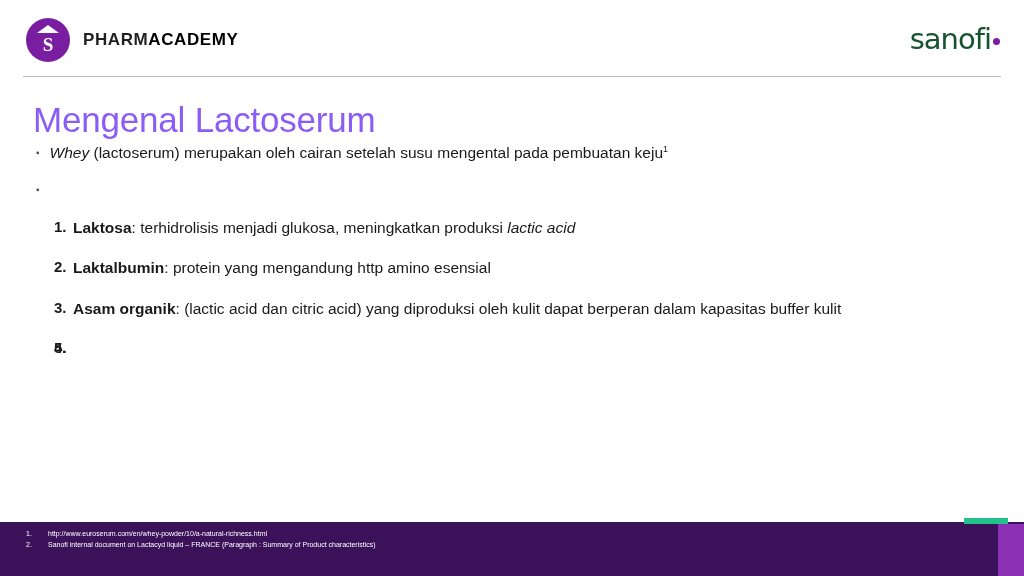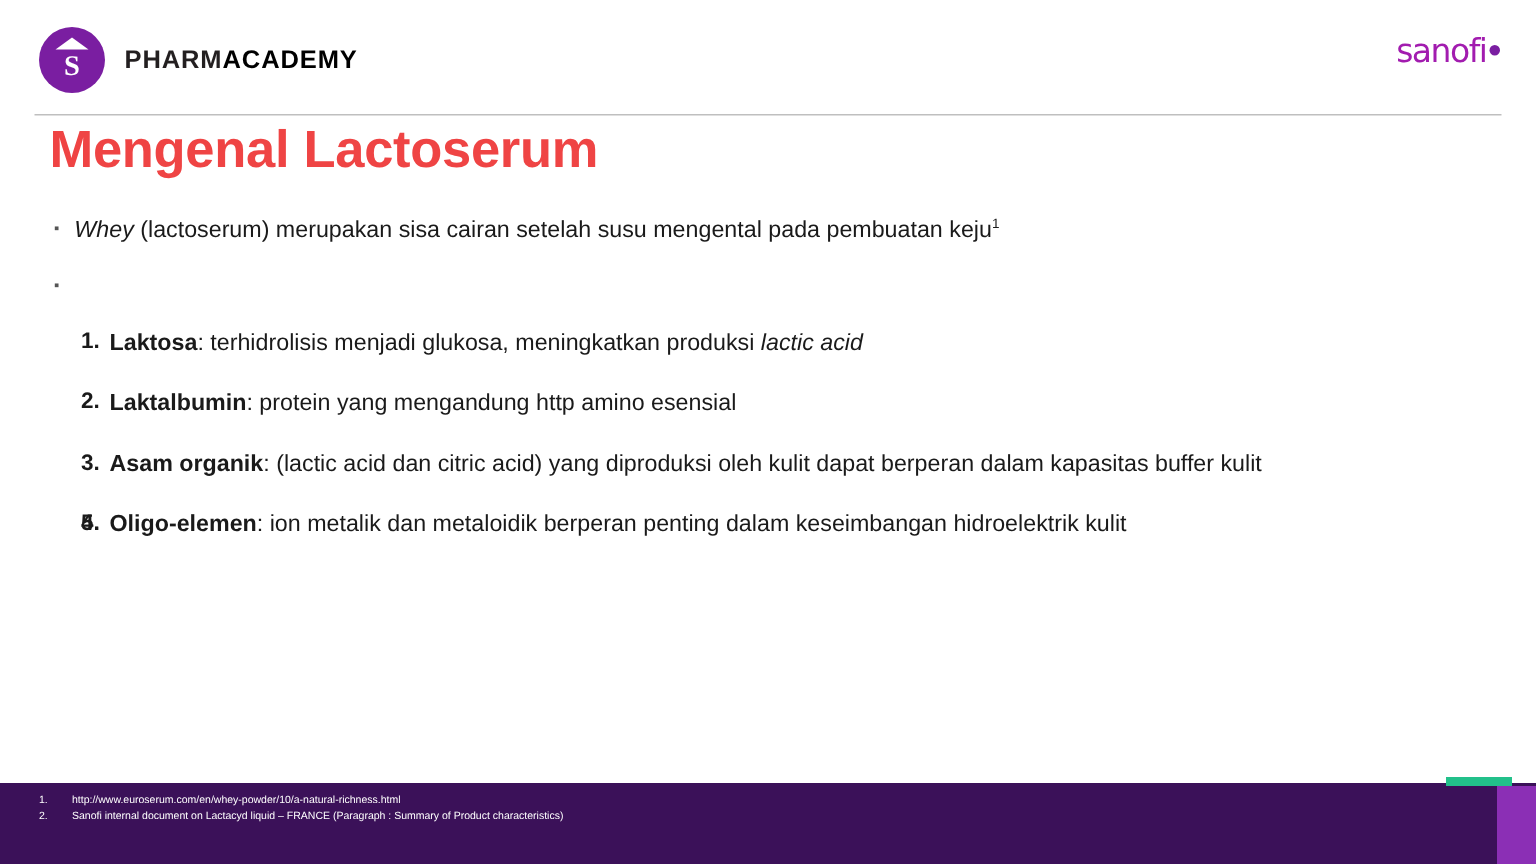--- a/index.html
+++ b/index.html
@@ -63,22 +63,22 @@
     font-weight: bold;
     letter-spacing: 0.6px;
   }
   .brand-text .pharm { color: #231f20; text-align: right; }
   .brand-text .academy { color: #000000; }
 
   .sanofi {
     position: absolute;
     right: 24px;
     top: 22px;
-    font-size: 22px;
-    color: #a21caf;
+    font-size: 29px;
+    color: #14532d;
     font-family: "DejaVu Sans", sans-serif;
     letter-spacing: -1px;
   }
   .sanofi .dot {
     display: inline-block;
     width: 7px; height: 7px;
     background: #7a1ea1;
     border-radius: 50%;
     margin-left: 2px;
     vertical-align: 4px;
@@ -90,24 +90,24 @@
     top: 76px;
     width: 978px;
     height: 1px;
     background: #bfbfbf;
   }
 
   
   .title {
     position: absolute;
     left: 33px;
-    top: 80px;
+    top: 100px;
     font-size: 35px;
-    font-weight: bold;
-    color: #ef4444;
+    font-weight: normal;
+    color: #8b5cf6;
     letter-spacing: -0.2px;
   }
 
   
   .content {
     position: absolute;
     left: 36px;
     top: 143px;
     width: 950px;
   }
@@ -205,32 +205,32 @@
   <div class="sanofi"><span>sanofi</span><span class="dot"></span></div>
   <div class="header-rule"></div>
 </div>
 
 <div class="title">Mengenal Lactoserum</div>
 
 <div class="content">
   <div id="bullets">
       <div class="bullet">
         <span class="sq">▪</span>
-        <span><i>Whey</i><span> (lactoserum) merupakan sisa cairan setelah susu mengental pada pembuatan keju</span><sup>1</sup></span>
+        <span><i>Whey</i><span> (lactoserum) merupakan oleh cairan setelah susu mengental pada pembuatan keju</span><sup>1</sup></span>
       </div>
       <div class="bullet">
         <span class="sq">▪</span>
       </div>
     </div>
   <ol class="numlist" id="numlist">
       <li><span class="num">1.</span><span><b>Laktosa</b><span>: terhidrolisis menjadi glukosa, meningkatkan produksi </span><i>lactic acid</i></span></li>
       <li><span class="num">2.</span><span><b>Laktalbumin</b><span>: protein yang mengandung http amino esensial</span></span></li>
       <li><span class="num">3.</span><span><b>Asam organik</b><span>: (lactic acid dan citric acid) yang diproduksi oleh kulit dapat berperan dalam kapasitas buffer kulit</span></span></li>
       <li><span class="num">4.</span></li>
-      <li><span class="num">5.</span><span><b>Oligo-elemen</b><span>: ion metalik dan metaloidik berperan penting dalam keseimbangan hidroelektrik kulit</span></span></li>
+      <li><span class="num">5.</span></li>
     </ol>
 </div>
 
 <div class="footer">
   <div class="footnotes" id="footnotes">
       <div class="footnote-row">
         <span class="fn-num">1.</span>
         <span>http://www.euroserum.com/en/whey-powder/10/a-natural-richness.html</span>
       </div>
       <div class="footnote-row">

